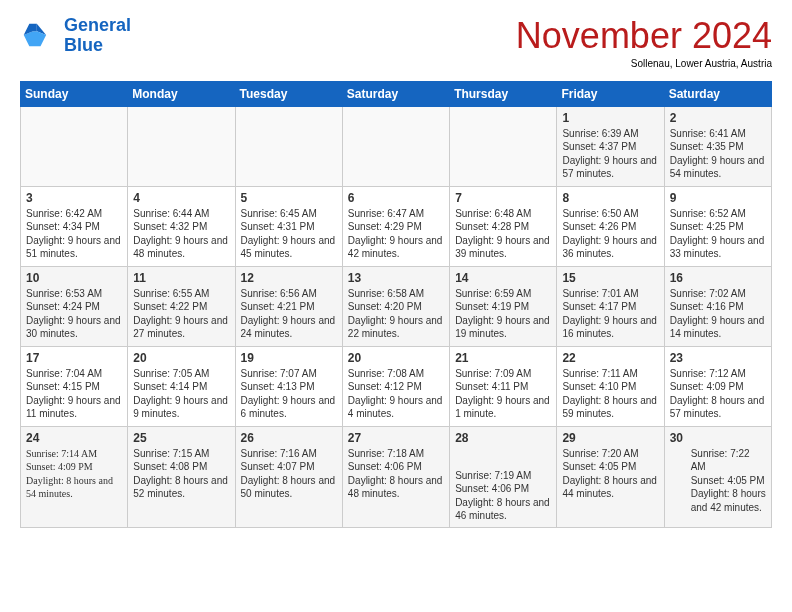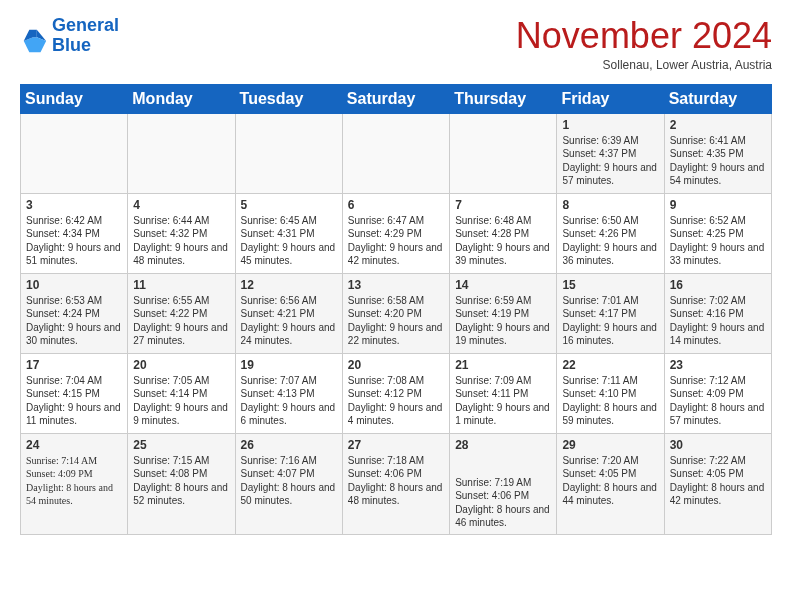--- a/index.html
+++ b/index.html
@@ -15,22 +15,22 @@
       padding: 16px 20px 10px 20px;
     }
     .header {
       display: flex;
       align-items: flex-start;
       justify-content: space-between;
       margin-bottom: 12px;
     }
     .logo {
       display: flex;
-      align-items: flex-end;
-      gap: 4px;
+      align-items: center;
+      gap: 16px;
     }
     .logo-text {
       font-size: 18px;
       font-weight: bold;
       color: #333;
       line-height: 1.1;
     }
     .logo-text span {
       color: #1565c0;
     }
@@ -41,33 +41,33 @@
     .title-block {
       text-align: right;
     }
     .month-title {
       font-size: 36px;
       font-weight: normal;
       color: #b91c1c;
       line-height: 1.1;
     }
     .subtitle {
-      font-size: 12px;
-      color: #404040;
+      font-size: 10px;
+      color: #000000;
       margin-top: 2px;
     }
     table {
       width: 100%;
       border-collapse: collapse;
       table-layout: fixed;
     }
     thead tr th {
       background-color: #1565c0;
       color: #fff;
-      font-size: 16px;
+      font-size: 12px;
       font-weight: bold;
       padding: 5px 4px;
       text-align: left;
       border: 1px solid #1565c0;
     }
     tbody tr td {
       border: 1px solid #ccc;
       vertical-align: top;
       padding: 4px 5px;
       font-size: 10px;
@@ -315,20 +315,20 @@
 Daylight: 8 hours and 46 minutes.</div>
           </td>
           <td>
             <span class="day-num">29</span>
             <div class="cell-text" style="white-space: pre-line;">Sunrise: 7:20 AM
 Sunset: 4:05 PM
 Daylight: 8 hours and 44 minutes.</div>
           </td>
           <td>
             <span class="day-num">30</span>
-            <div class="cell-text" style="white-space: pre-line;">Sunrise: 7:22 AM
+            <div class="cell-text" style="white-space: pre-line; margin-left: 21px;">Sunrise: 7:22 AM
 Sunset: 4:05 PM
 Daylight: 8 hours and 42 minutes.</div>
           </td>
         </tr>
       </tbody>
   </table>
 </div>
 
 </body></html>

